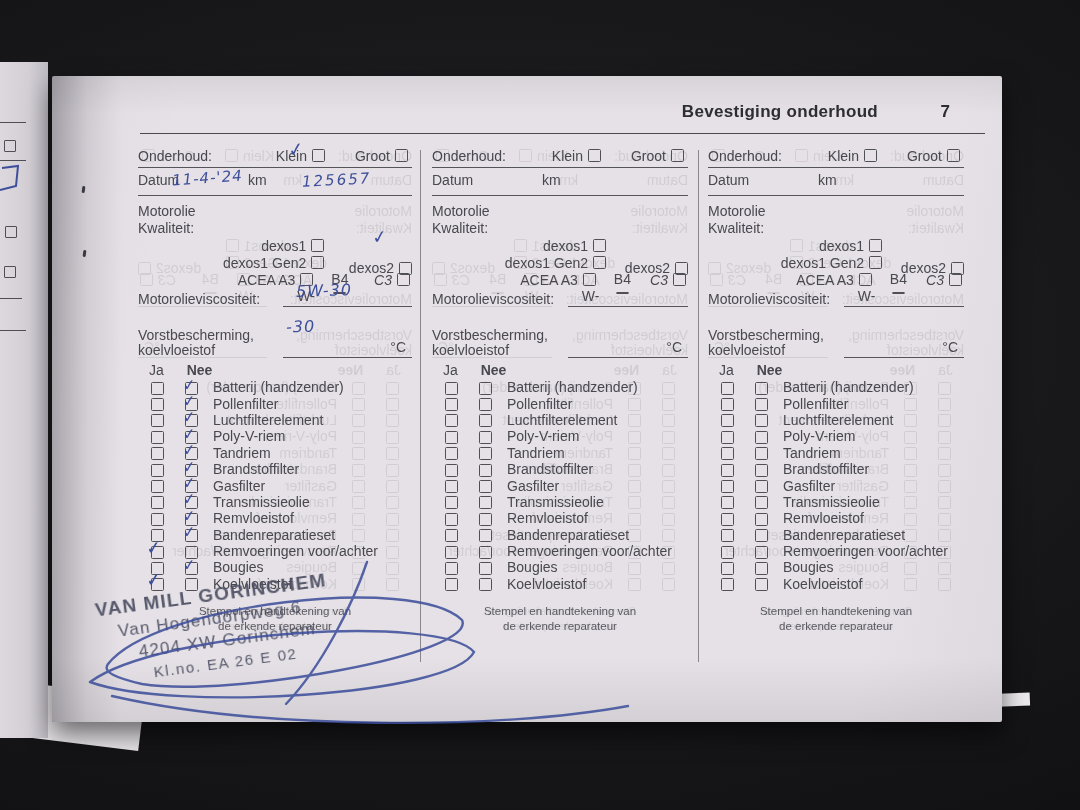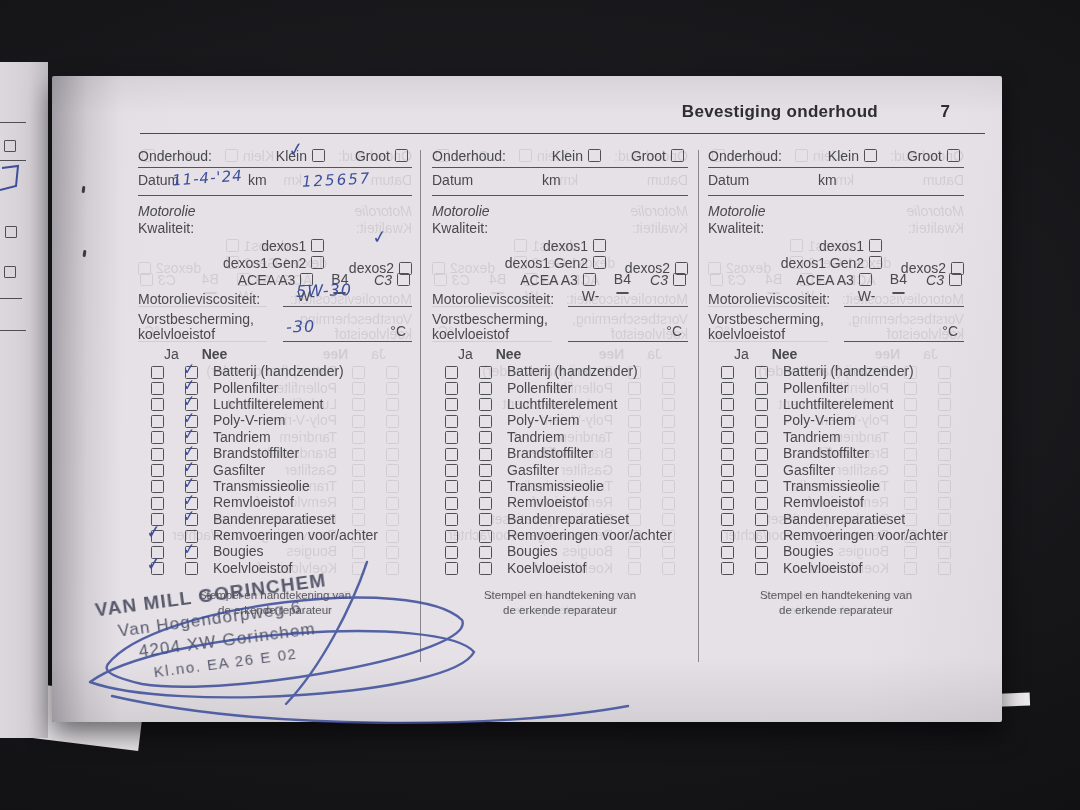--- a/index.html
+++ b/index.html
@@ -43,39 +43,39 @@
   .ghost{position:absolute;left:0;top:0;width:100%;z-index:1;transform:scaleX(-1);opacity:.13;
     filter:blur(.3px);pointer-events:none;}
   .hand{position:absolute;left:0;top:0;width:100%;height:100%;z-index:3;pointer-events:none;}
 
   .box{display:inline-block;width:11px;height:11px;border:1.5px solid #504f56;border-radius:1.5px;vertical-align:-1px;background:transparent;}
   .onderhoud-row{display:flex;align-items:center;padding:1px 4px 3px 0;border-bottom:1.3px solid var(--line);height:17px;}
   .onderhoud-row .opt{display:inline-flex;align-items:center;gap:5px;}
   .onderhoud-row .opt.klein{margin-left:auto;margin-right:30px;}
   .datum-row{position:relative;padding:4px 0 6px;border-bottom:1.3px solid var(--line);height:17px;}
   .km-lab{position:absolute;left:110px;top:4px;}
-  .motorolie-row{margin-top:7px;height:17px;font-style:italic;}
+  .motorolie-row{margin-top:7px;height:17px;}
   .kwaliteit-row{height:17px;}
   .dexos-row{display:flex;height:17px;}
   .dexos-row .g1{width:68%;text-align:right;}
   .dexos-row .g2{margin-left:auto;margin-top:31px;}
   .gen2-row{height:17px;width:68%;text-align:right;}
   .acea-row{display:flex;height:17px;}
   .acea-row .a1{width:64%;text-align:right;}
   .acea-row .a2{margin-left:18px;flex-direction:column;}
   .acea-row .a3{margin-left:auto;margin-right:2px;font-style:italic;}
   .cbx-lab{display:inline-flex;align-items:center;gap:5px;}
   .visc-row{display:flex;height:19px;align-items:flex-end;}
   .w-area{margin-left:auto;width:47%;border-bottom:1.2px solid var(--line);padding:0 0 2px 14px;box-sizing:border-box;}
-  .frost-block{display:flex;margin-top:5px;}
+  .frost-block{display:flex;margin-top:21px;}
   .frost-labels{line-height:15px;}
   .frost-right{margin-left:auto;width:47%;border-bottom:1.2px solid var(--line);text-align:right;
     padding:0 6px 2px 0;box-sizing:border-box;align-self:flex-end;}
   .janee-row{margin-top:4px;height:16px;}
-  .janee-row .ja{margin-left:26px;} .janee-row .nee{margin-left:19px;font-weight:bold;}
+  .janee-row .ja{margin-left:11px;} .janee-row .nee{margin-left:19px;font-weight:bold;}
   .checklist{margin-top:1px;}
   .chk-row{display:flex;align-items:center;height:16.4px;}
   .cell{position:relative;width:13px;height:13px;flex:none;}
   .ja-cell{margin-left:13px;} .nee-cell{margin-left:21px;}
   .item-label{margin-left:15px;white-space:nowrap;}
   .caption{margin-top:12px;text-align:center;font-size:11.5px;color:#5a595f;line-height:1.3;}
 
   .pen{color:var(--pen);font-family:"DejaVu Sans",sans-serif;}
   .pen.tick{position:absolute;left:-2px;top:-5px;font-size:15px;font-weight:600;transform:rotate(-6deg);}
   .pen.tick.big{left:-5px;top:-8px;font-size:18px;}

